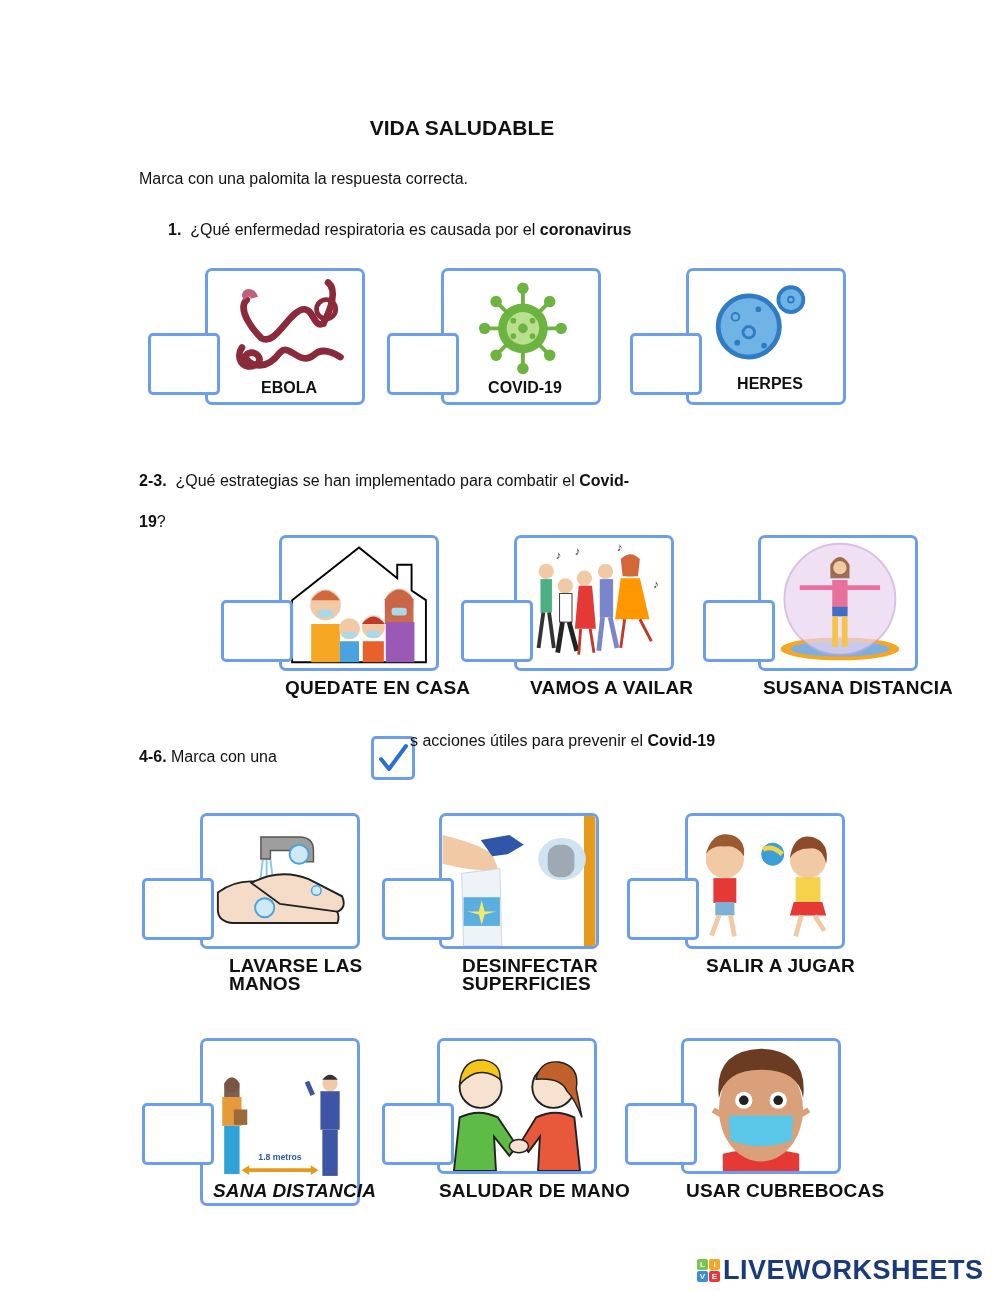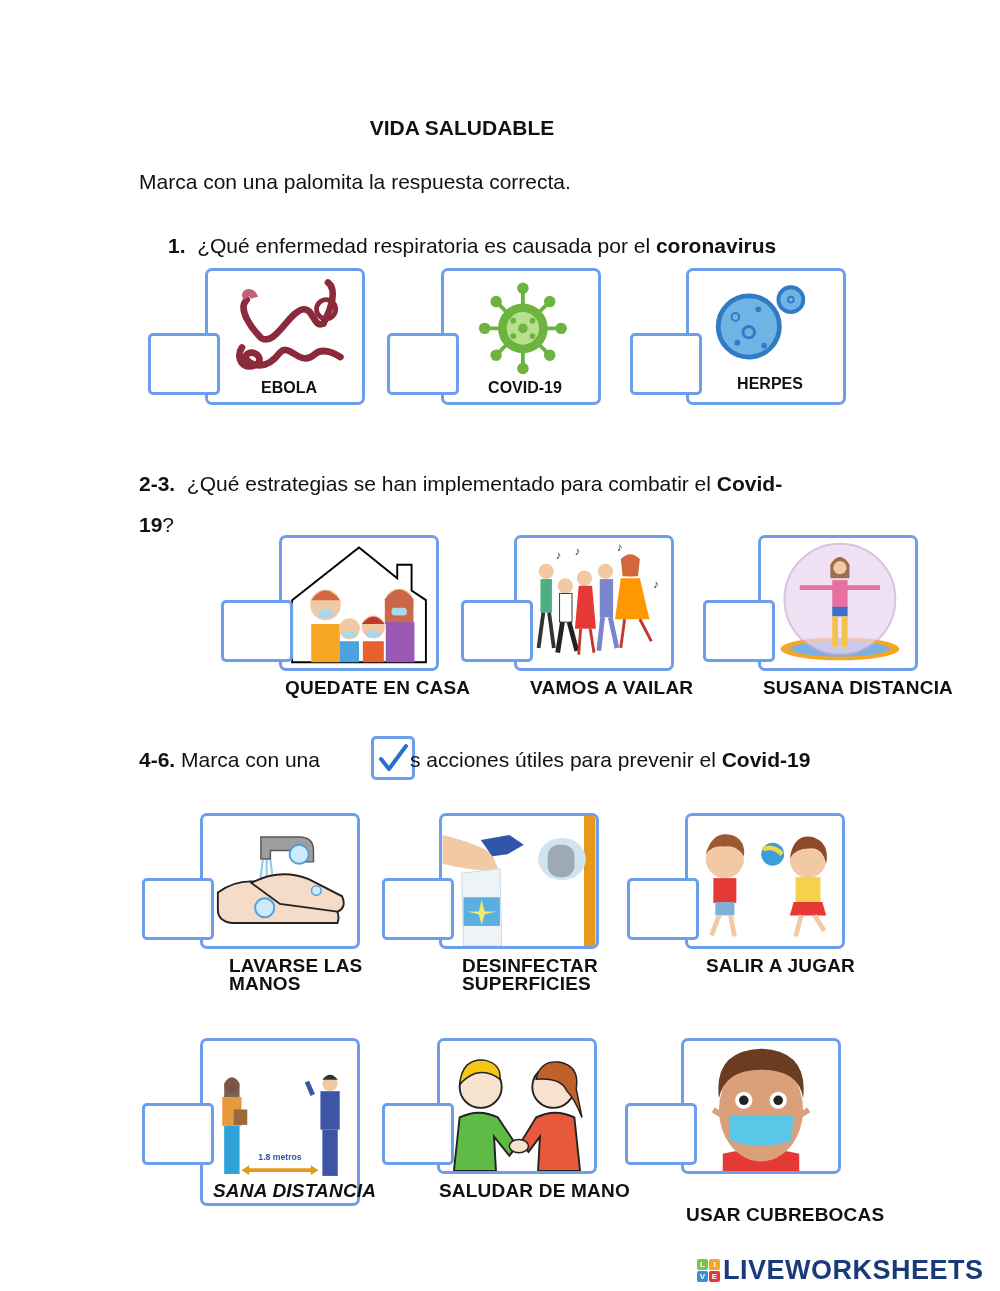--- a/index.html
+++ b/index.html
@@ -1,38 +1,38 @@
 <!DOCTYPE html>
 <html><head>
 <meta charset="utf-8">
 <style>
   * { box-sizing: border-box; margin: 0; padding: 0; }
   body { width: 1000px; height: 1291px; background: #ffffff; position: relative; font-family: "Liberation Sans", sans-serif; color: #111; overflow: hidden; }
   .abs { position: absolute; }
   .title { top: 116px; left: 0; width: 924px; text-align: center; font-size: 21px; font-weight: bold; }
-  .text { font-size: 21px; white-space: nowrap; }
+  .text { font-size: 16px; white-space: nowrap; }
   b { font-weight: bold; }
   .card { position: absolute; border: 3px solid #6d9eeb; border-radius: 7px; background: #fff; overflow: hidden; }
   .check { position: absolute; border: 3px solid #6d9eeb; border-radius: 5px; background: #fff; cursor: pointer; }
   .card-label { position: absolute; font-size: 16px; font-weight: bold; white-space: nowrap; text-align: center; }
   .outer-label { position: absolute; font-size: 19px; font-weight: bold; letter-spacing: 0.2px; white-space: nowrap; line-height: 18px; }
   .card svg { position: absolute; left: 0; top: 0; width: 100%; height: 100%; }
   .logo { top: 1255px; left: 697px; display: flex; align-items: center; gap: 3px; }
   .logo-grid { display: grid; grid-template-columns: 11px 11px; grid-template-rows: 11px 11px; gap: 1px; }
   .logo-grid span { font-size: 8px; font-weight: bold; color: #fff; display: flex; align-items: center; justify-content: center; border-radius: 2px; }
   .logo-text { font-size: 27px; font-weight: bold; color: #1b3a7a; letter-spacing: 0.5px; }
   .sample-check { top: 736px; left: 371px; width: 44px; height: 44px; border: 3px solid #6d9eeb; border-radius: 5px; background: #fff; display: flex; align-items: center; justify-content: center; }
 </style>
 </head>
 <body>
 
 <div class="abs title">VIDA SALUDABLE</div>
 <div class="abs text" style="top:170px;left:139px;">Marca con una palomita la respuesta correcta.</div>
 
-<div class="abs text" style="top:234px;left:168px;">
+<div class="abs text" style="top:221px;left:168px;">
   <b>1.</b>&nbsp;
   <span>¿Qué enfermedad respiratoria es causada por el </span><b>coronavirus</b>
 </div>
 
 <div class="card" style="left:205px;top:268px;width:160px;height:137px;">
   <svg viewBox="0 0 160 137">
     <path d="M40 30 C30 40,45 60,55 70 C70 80,85 40,100 40 C110 40,110 60,120 55" stroke="#8b2a3a" stroke-width="7" fill="none" stroke-linecap="round"></path>
     <path d="M120 55 C128 40,135 20,125 12" stroke="#8b2a3a" stroke-width="7" fill="none" stroke-linecap="round"></path>
     <circle cx="123" cy="40" r="10" stroke="#8b2a3a" stroke-width="5" fill="none"></circle>
     <path d="M40 28 C36 22,46 20,48 28" stroke="#c0607a" stroke-width="8" fill="none"></path>
@@ -189,21 +189,21 @@
 <div class="outer-label" style="left:763px;top:679px;">SUSANA DISTANCIA</div>
 
 <div class="abs text" style="top:748px;left:139px;">
   <b>4-6.</b>&nbsp;<span>Marca con una</span>
 </div>
 <div class="abs sample-check">
   <svg width="34" height="34" viewBox="0 0 34 34">
     <path d="M5 18 L13 28 L30 5" stroke="#2a6fd4" stroke-width="4" fill="none" stroke-linecap="round" stroke-linejoin="round"></path>
   </svg>
 </div>
-<div class="abs text" style="top:748px;left:410px;">
+<div class="abs text" style="top:732px;left:410px;">
   <span>s acciones útiles para prevenir el </span><b>Covid-19</b>
 </div>
 
 <div class="card" style="left:200px;top:813px;width:160px;height:136px;">
   <svg viewBox="0 0 160 136">
     <path d="M60 22 L100 22 Q115 22 115 36 L115 48 L104 48 L104 36 L70 36 L70 45 L60 45 Z" fill="#9e9e9e" stroke="#555" stroke-width="1.5"></path>
     <g stroke="#8cc7e8" stroke-width="2">
         <line x1="62" y1="46" x2="58" y2="78"></line>
         <line x1="66" y1="46" x2="66" y2="80"></line>
         <line x1="70" y1="46" x2="74" y2="78"></line>
@@ -297,21 +297,21 @@
     <circle cx="62" cy="62" r="9" fill="#fff"></circle>
       <circle cx="98" cy="62" r="9" fill="#fff"></circle>
     <circle cx="62" cy="62" r="5" fill="#222"></circle>
       <circle cx="98" cy="62" r="5" fill="#222"></circle>
     <path d="M46 78 L114 78 L112 104 Q80 116 48 104 Z" fill="#5bc7e8"></path>
     <line x1="46" y1="82" x2="30" y2="72" stroke="#d9a07a" stroke-width="6"></line>
       <line x1="114" y1="82" x2="130" y2="72" stroke="#d9a07a" stroke-width="6"></line>
   </svg>
 </div>
 <div class="check" style="left:625px;top:1103px;width:72px;height:62px;"></div>
-<div class="outer-label" style="left:686px;top:1182px;margin-top:24px;">USAR CUBREBOCAS</div>
+<div class="outer-label" style="left:686px;top:1182px;">USAR CUBREBOCAS</div>
 
 <div class="abs logo">
   <div class="logo-grid">
     <span style="background:#7cc24e;">L</span>
     <span style="background:#f5a623;">I</span>
     <span style="background:#3b8ed6;">V</span>
     <span style="background:#e53935;">E</span>
   </div>
   <div class="logo-text">LIVEWORKSHEETS</div>
 </div>

